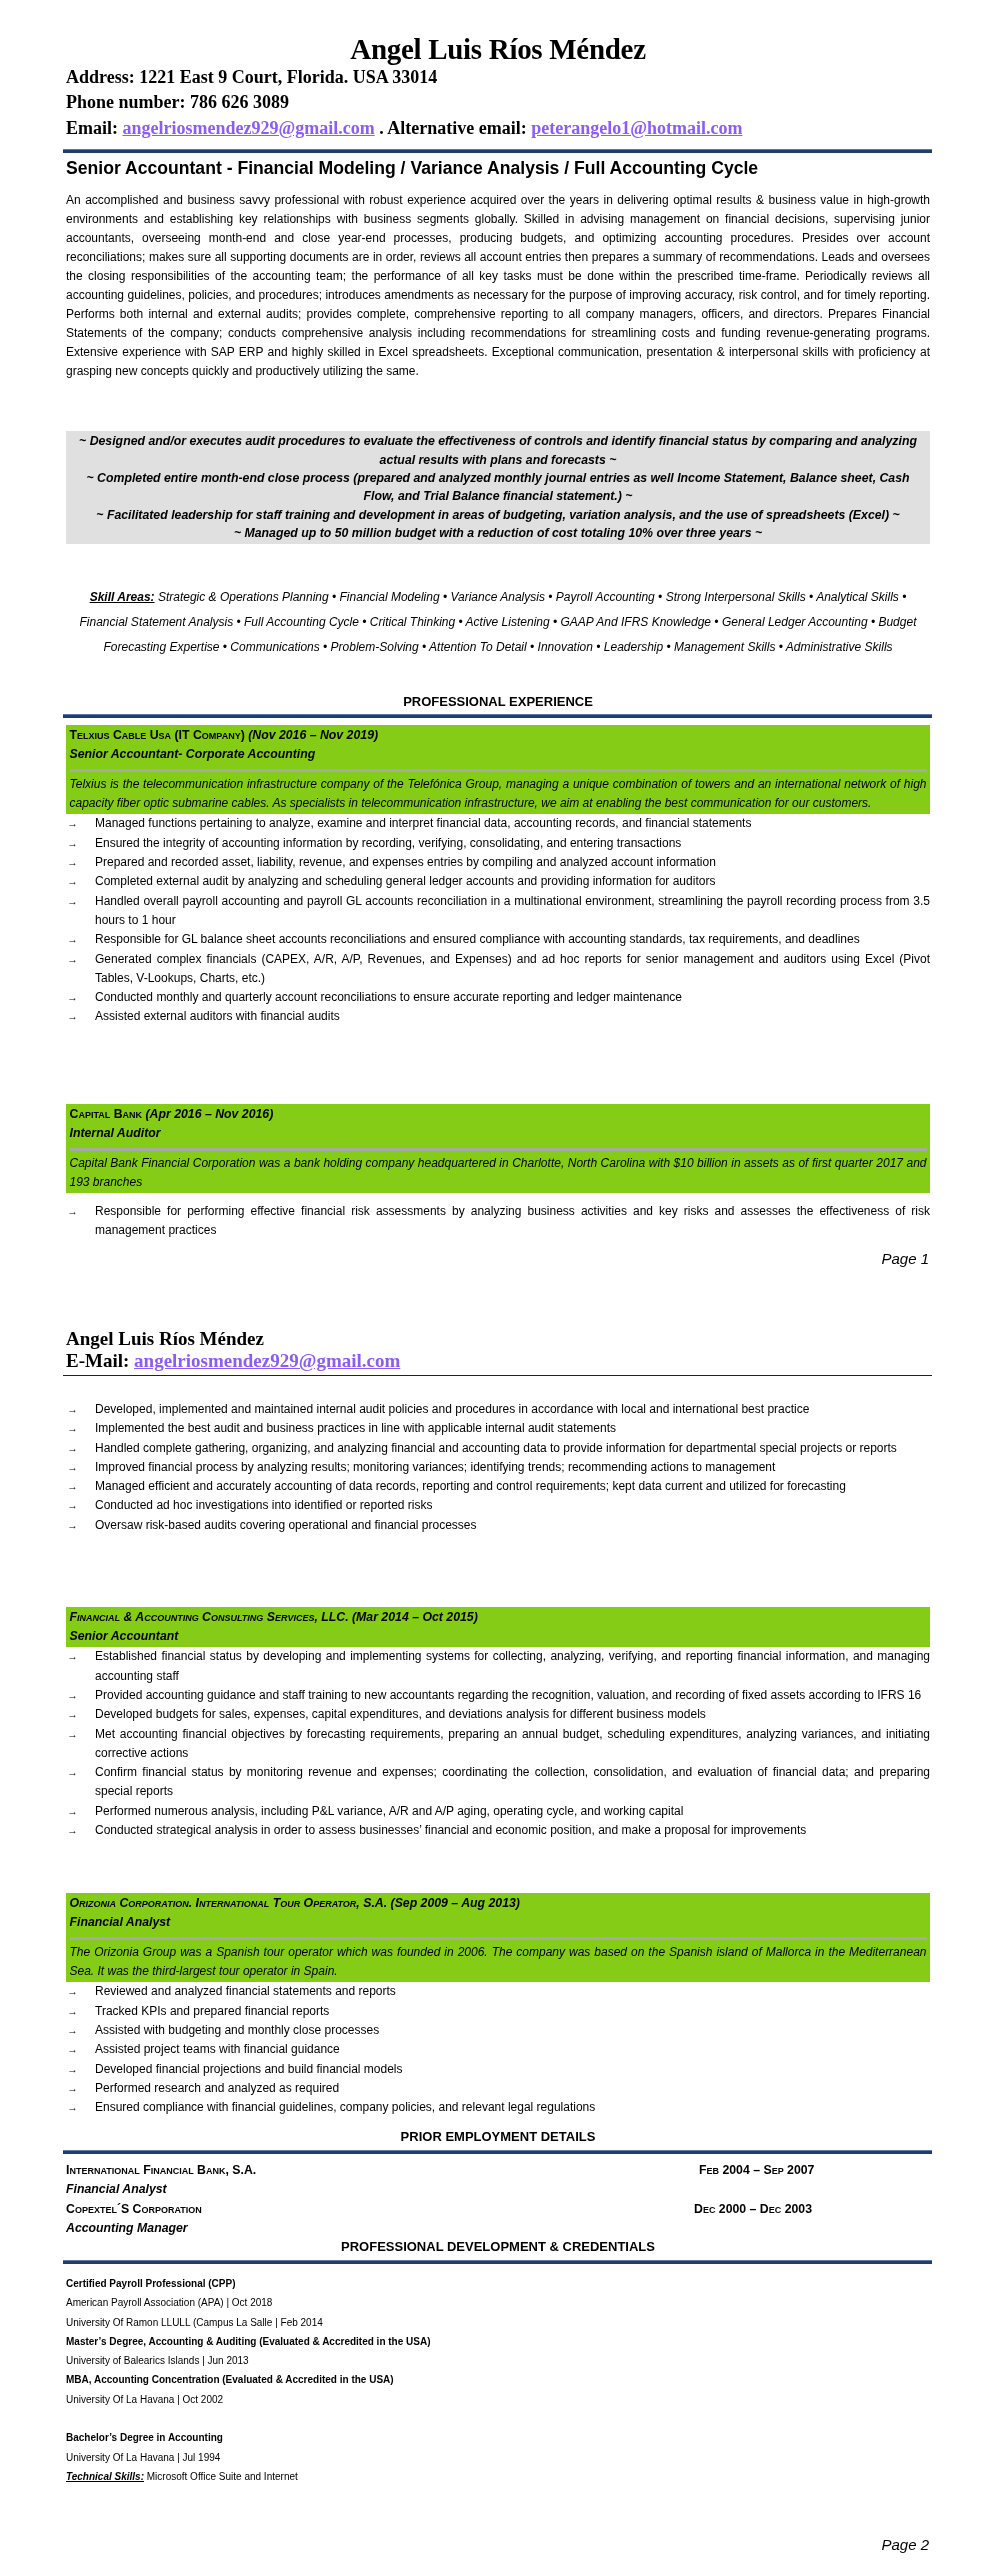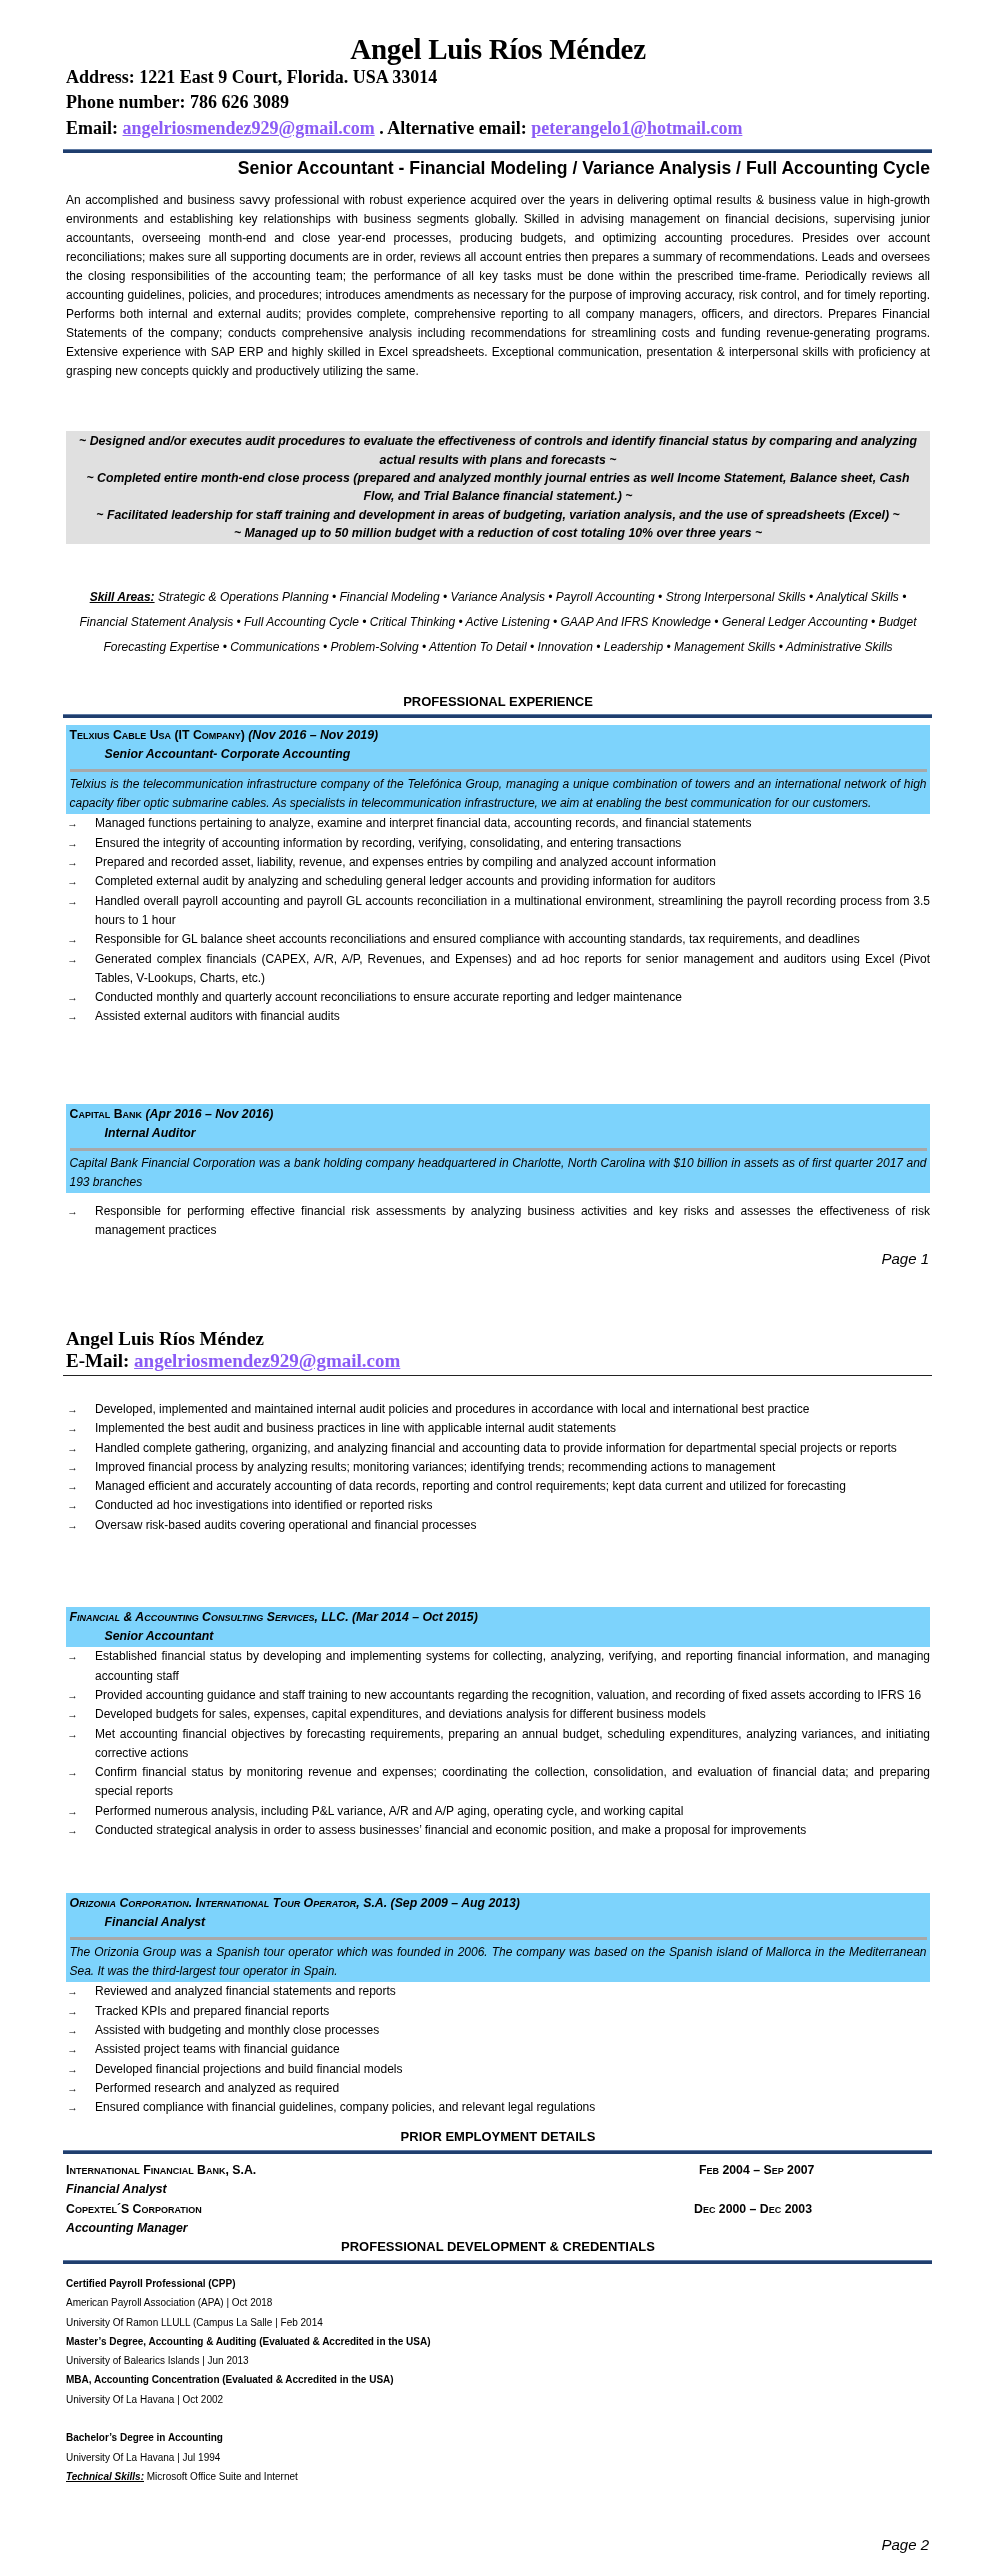--- a/index.html
+++ b/index.html
@@ -3,31 +3,31 @@
 <meta charset="utf-8">
 <style>
   html, body { margin: 0; padding: 0; background: #ffffff; }
   body { width: 995px; height: 2576px; position: relative; overflow: hidden; color: #000; }
   .abs { position: absolute; left: 66px; width: 864px; }
   .name1 { font-family: "Liberation Serif", serif; font-weight: bold; font-size: 29px; line-height: 34px; text-align: center; letter-spacing: -0.3px; }
   .hdr-line { font-family: "Liberation Serif", serif; font-weight: bold; font-size: 18px; line-height: 21.7px; text-align: left; }
   a.lnk { color: #8b5cf6; text-decoration: underline; }
   .rule-blue { position: absolute; left: 63px; width: 869px; height: 2.9px; background: #1f3e6e; border-top: 0.6px solid #5f7aa3; }
   .rule-black { position: absolute; left: 63px; width: 869px; height: 1.2px; background: #222; }
-  .headline { font-family: "Liberation Sans", sans-serif; font-weight: bold; font-size: 17.6px; text-align: right; }
+  .headline { font-family: "Liberation Sans", sans-serif; font-weight: bold; font-size: 17.6px; text-align: left; }
   .summary { font-family: "Liberation Sans", sans-serif; font-size: 12px; line-height: 19px; text-align: justify; }
   .highlights { background: #e0e0e0; font-family: "Liberation Sans", sans-serif; font-weight: bold; font-style: italic; font-size: 12.3px; line-height: 18.4px; text-align: center; padding: 1.2px 4.7px; box-sizing: border-box; }
   .skills { font-family: "Liberation Sans", sans-serif; font-style: italic; font-size: 12px; line-height: 25px; text-align: center; }
   .skills .lbl { font-weight: bold; text-decoration: underline; text-align: right; }
   .sec-title { font-family: "Liberation Sans", sans-serif; font-weight: bold; font-size: 13px; text-align: center; }
-  .co-box { background: #7dd3fc; box-sizing: border-box; padding: 1.2px 3.5px; font-family: "Liberation Sans", sans-serif; }
+  .co-box { background: #84cc16; box-sizing: border-box; padding: 1.2px 3.5px; font-family: "Liberation Sans", sans-serif; }
   .co-name { font-weight: bold; font-variant: small-caps; font-size: 12.3px; line-height: 19px; }
   .co-name .dates { font-style: italic; font-variant: normal; }
   .co-name.ital { font-style: italic; }
-  .co-role { font-weight: bold; font-style: italic; font-size: 12.3px; line-height: 19px; margin-left: 35px; }
+  .co-role { font-weight: bold; font-style: italic; font-size: 12.3px; line-height: 19px; }
   .co-inner-rule { height: 2.9px; background: #a8a8a8; margin: 4.7px 0 3.5px 0; }
   .co-desc { font-style: italic; font-size: 12px; line-height: 19px; text-align: justify; }
   ul.bul { list-style: none; margin: 0; padding: 0; font-family: "Liberation Sans", sans-serif; font-size: 12px; line-height: 19.3px; }
   ul.bul li { position: relative; padding-left: 29px; text-align: justify; }
   ul.bul li .arr { position: absolute; left: 1.2px; top: 0; font-size: 10.5px; }
   .pagenum { position: absolute; right: 66px; font-family: "Liberation Sans", sans-serif; font-style: italic; font-size: 15px; }
   .prior-row { position: relative; font-family: "Liberation Sans", sans-serif; font-size: 12.3px; line-height: 19.3px; }
   .prior-co { font-weight: bold; font-variant: small-caps; }
   .prior-dates { position: absolute; left: 633px; top: 0; font-weight: bold; font-variant: small-caps; }
   .prior-role { font-weight: bold; font-style: italic; }

